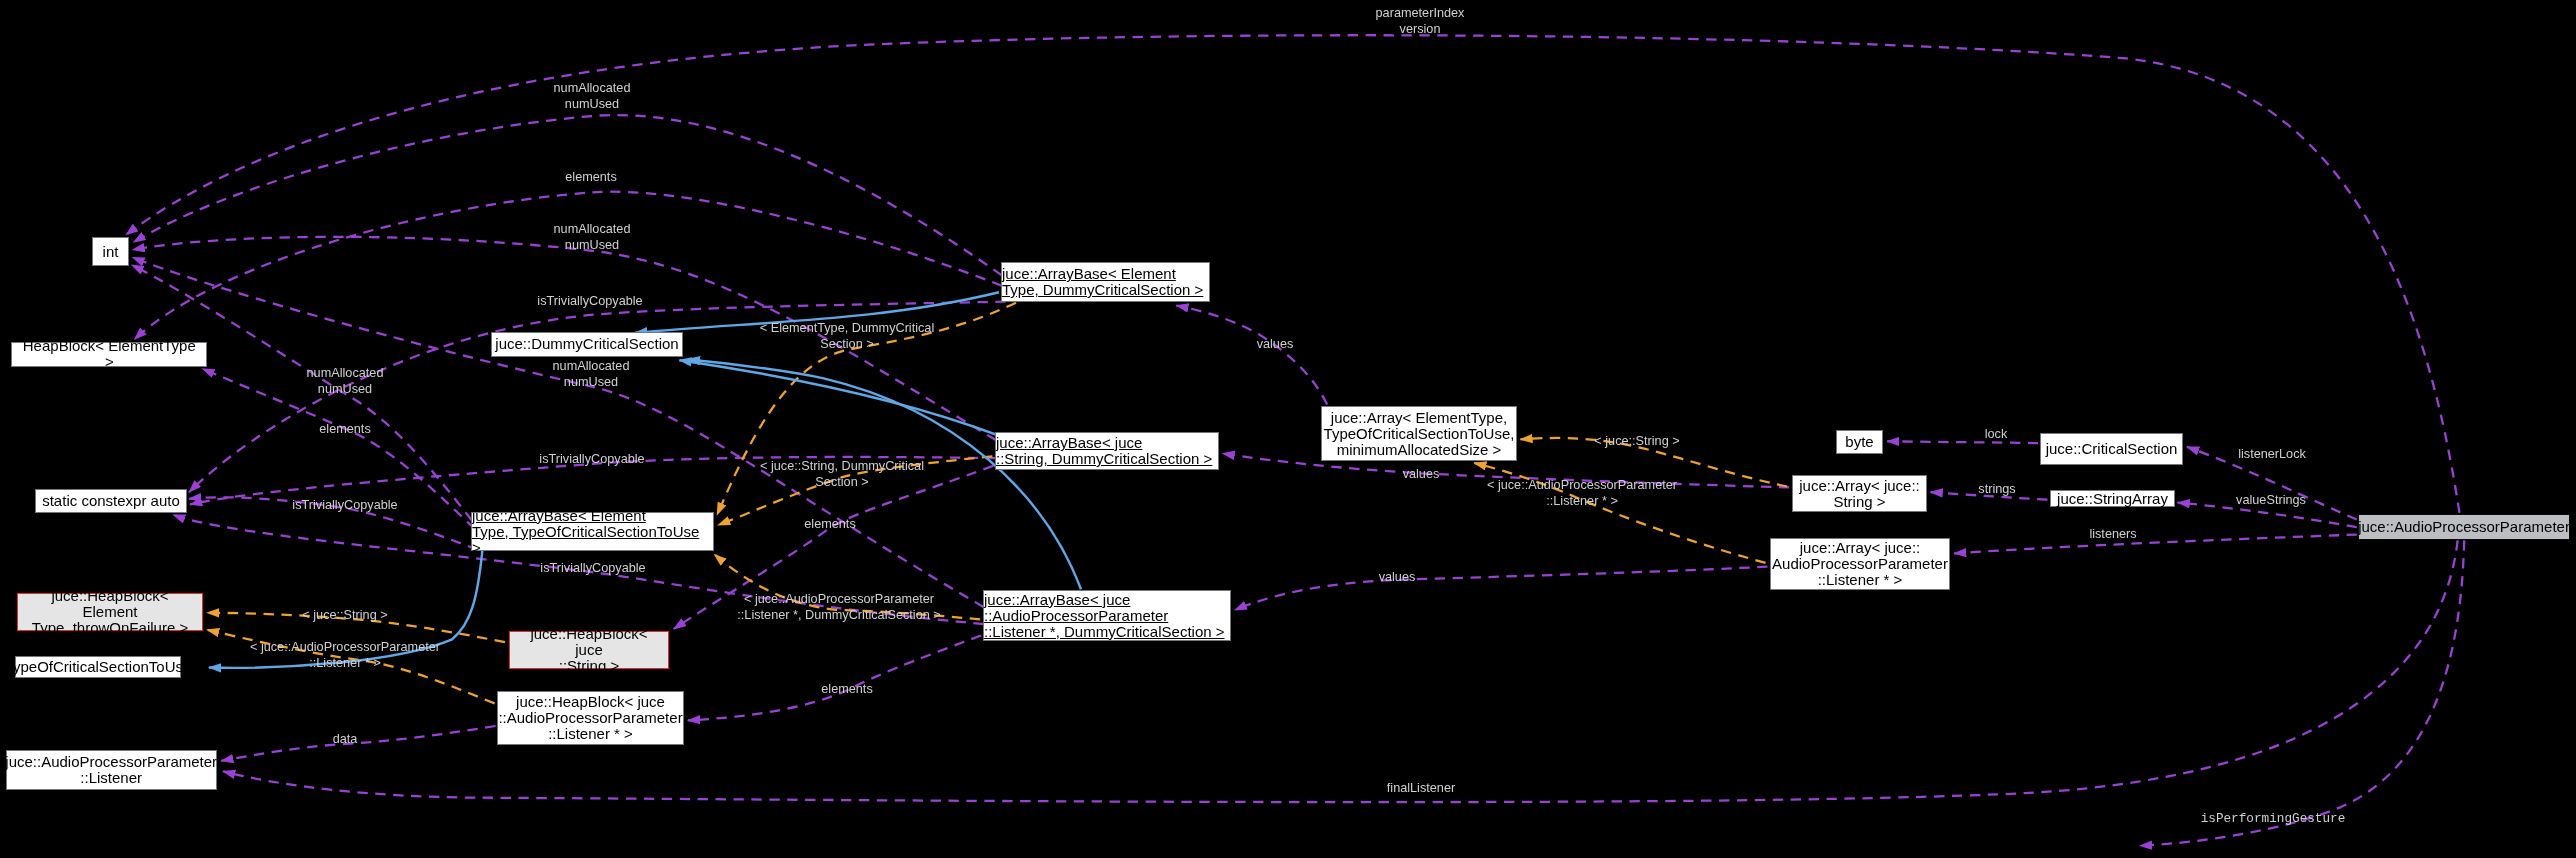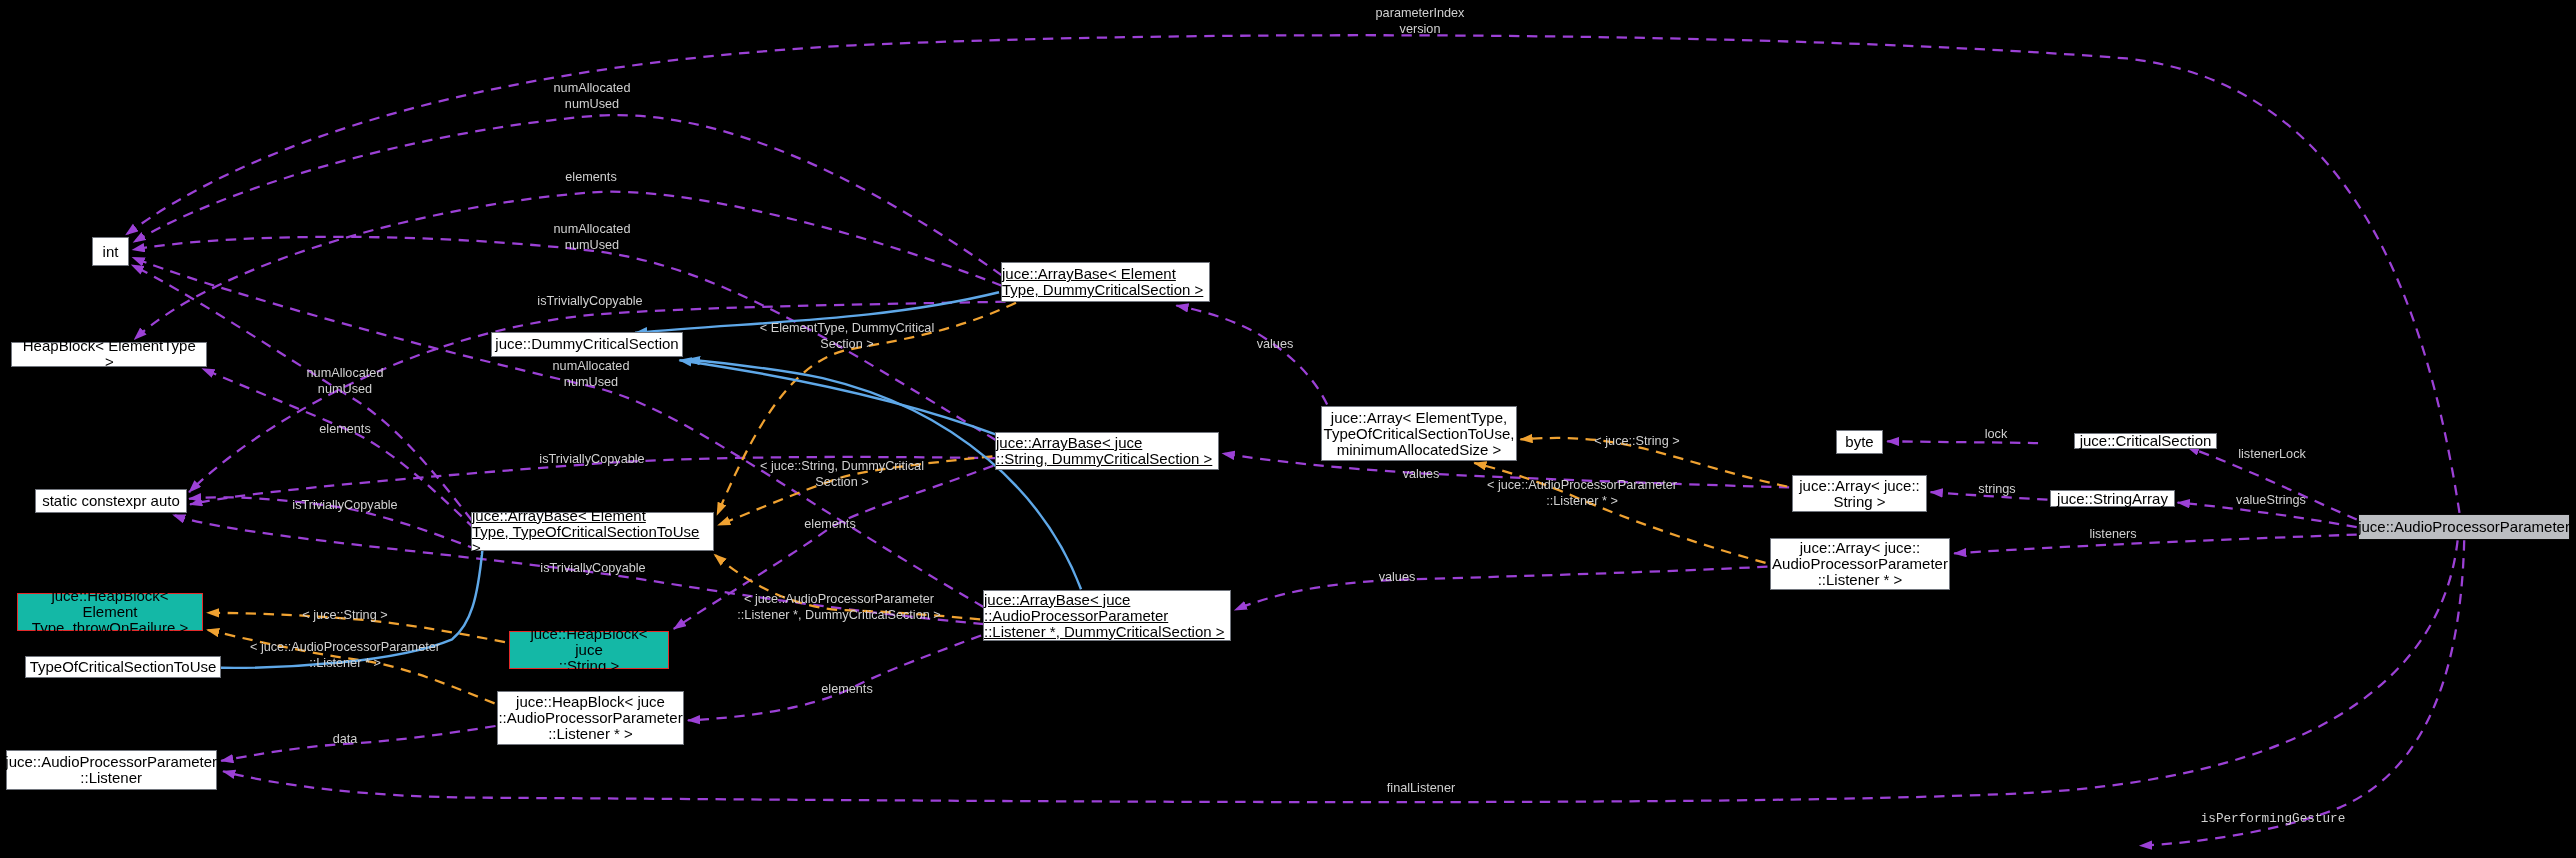--- a/index.html
+++ b/index.html
@@ -3,21 +3,21 @@
 <meta charset="utf-8">
 <style>
   html,body{margin:0;padding:0;background:#000;}
   .graph{position:relative;width:2576px;height:858px;background:#000;overflow:hidden;
          font-family:"Liberation Sans","DejaVu Sans",sans-serif;}
   svg.edges{position:absolute;left:0;top:0;z-index:1;}
   .node{position:absolute;box-sizing:border-box;background:#fff;border:1.4px solid #72767e;
         color:#000;font-size:15px;line-height:16px;display:flex;align-items:center;
         justify-content:center;text-align:center;white-space:pre-line;padding:0.9px 4.7px;z-index:2;}
   .node.ta-l{justify-content:flex-start;text-align:left;padding-left:0;text-decoration:underline;}
-  .node.truncated{border:1.9px solid #e42a2a;background:#14b8a6;}
+  .node.truncated{border:1.9px solid #e42a2a;background:#e5e5e5;}
   .node.highlight{background:#bcbec2;border:1.4px solid #0a0a0a;}
   .elabel{position:absolute;transform:translate(-50%,-50%);color:#d0d0d0;font-size:12.7px;
           line-height:15.6px;text-align:center;white-space:pre-line;z-index:3;}
 </style>
 </head>
 <body>
 
 <div class="graph">
 
   <svg class="edges" width="2576" height="858" viewBox="0 0 2731 910">
@@ -76,21 +76,21 @@
       <path marker-end="url(#ab)" d="M 1146,625 C 1107,522 1012,434 872,401 C 812,389 762,385 729,381"></path>
       <path marker-end="url(#ab)" d="M 511,584 C 506,634 499,662 479,678 C 422,702 302,710 221,708"></path>
     </g>
   </svg>
 
   <div class="node" style="left:92px;top:237px;width:37px;height:29px;">int</div>
   <div class="node" style="left:11.3px;top:342px;width:196px;height:24.5px;">HeapBlock&lt; ElementType &gt;</div>
   <div class="node" style="left:35px;top:489px;width:152px;height:23.6px;">static constexpr auto</div>
   <div class="node truncated" style="left:17px;top:593px;width:186px;height:38px;">juce::HeapBlock&lt; Element
 Type, throwOnFailure &gt;</div>
-  <div class="node" style="left:25px;top:656px;width:196px;height:22px;">TypeOfCriticalSectionToUse</div>
+  <div class="node" style="left:15px;top:656px;width:166px;height:22px;">TypeOfCriticalSectionToUse</div>
   <div class="node" style="left:5.7px;top:750px;width:211px;height:40px;">juce::AudioProcessorParameter
 ::Listener</div>
   <div class="node" style="left:491px;top:332px;width:192px;height:24.5px;">juce::DummyCriticalSection</div>
   <div class="node ta-l" style="left:471px;top:512px;width:243px;height:39px;">juce::ArrayBase&lt; Element
 Type, TypeOfCriticalSectionToUse &gt;</div>
   <div class="node truncated" style="left:509px;top:631px;width:160px;height:38px;">juce::HeapBlock&lt; juce
 ::String &gt;</div>
   <div class="node" style="left:497px;top:691px;width:187px;height:54px;">juce::HeapBlock&lt; juce
 ::AudioProcessorParameter
 ::Listener * &gt;</div>
@@ -98,21 +98,21 @@
 Type, DummyCriticalSection &gt;</div>
   <div class="node ta-l" style="left:995px;top:432px;width:224px;height:38px;">juce::ArrayBase&lt; juce
 ::String, DummyCriticalSection &gt;</div>
   <div class="node ta-l" style="left:983px;top:590px;width:248px;height:51px;">juce::ArrayBase&lt; juce
 ::AudioProcessorParameter
 ::Listener *, DummyCriticalSection &gt;</div>
   <div class="node" style="left:1321px;top:406px;width:196px;height:55px;">juce::Array&lt; ElementType,
 TypeOfCriticalSectionToUse,
 minimumAllocatedSize &gt;</div>
   <div class="node" style="left:1836px;top:430px;width:47px;height:23.6px;">byte</div>
-  <div class="node" style="left:2040px;top:433px;width:143px;height:16px;margin-left:34px;">juce::CriticalSection</div>
+  <div class="node" style="left:2040px;top:433px;width:143px;height:32px;">juce::CriticalSection</div>
   <div class="node" style="left:1792px;top:475px;width:135px;height:37px;">juce::Array&lt; juce::
 String &gt;</div>
   <div class="node" style="left:2050px;top:490px;width:125px;height:17px;">juce::StringArray</div>
   <div class="node" style="left:1770px;top:538px;width:180px;height:52px;">juce::Array&lt; juce::
 AudioProcessorParameter
 ::Listener * &gt;</div>
   <div class="node highlight" style="left:2358px;top:514px;width:212px;height:25.5px;">juce::AudioProcessorParameter</div>
   <div class="node" style="left:2088px;top:834px;width:48px;height:22.6px;margin-top:24px;">bool</div>
 
   <div class="elabel" style="left:1420px;top:22px;">parameterIndex

